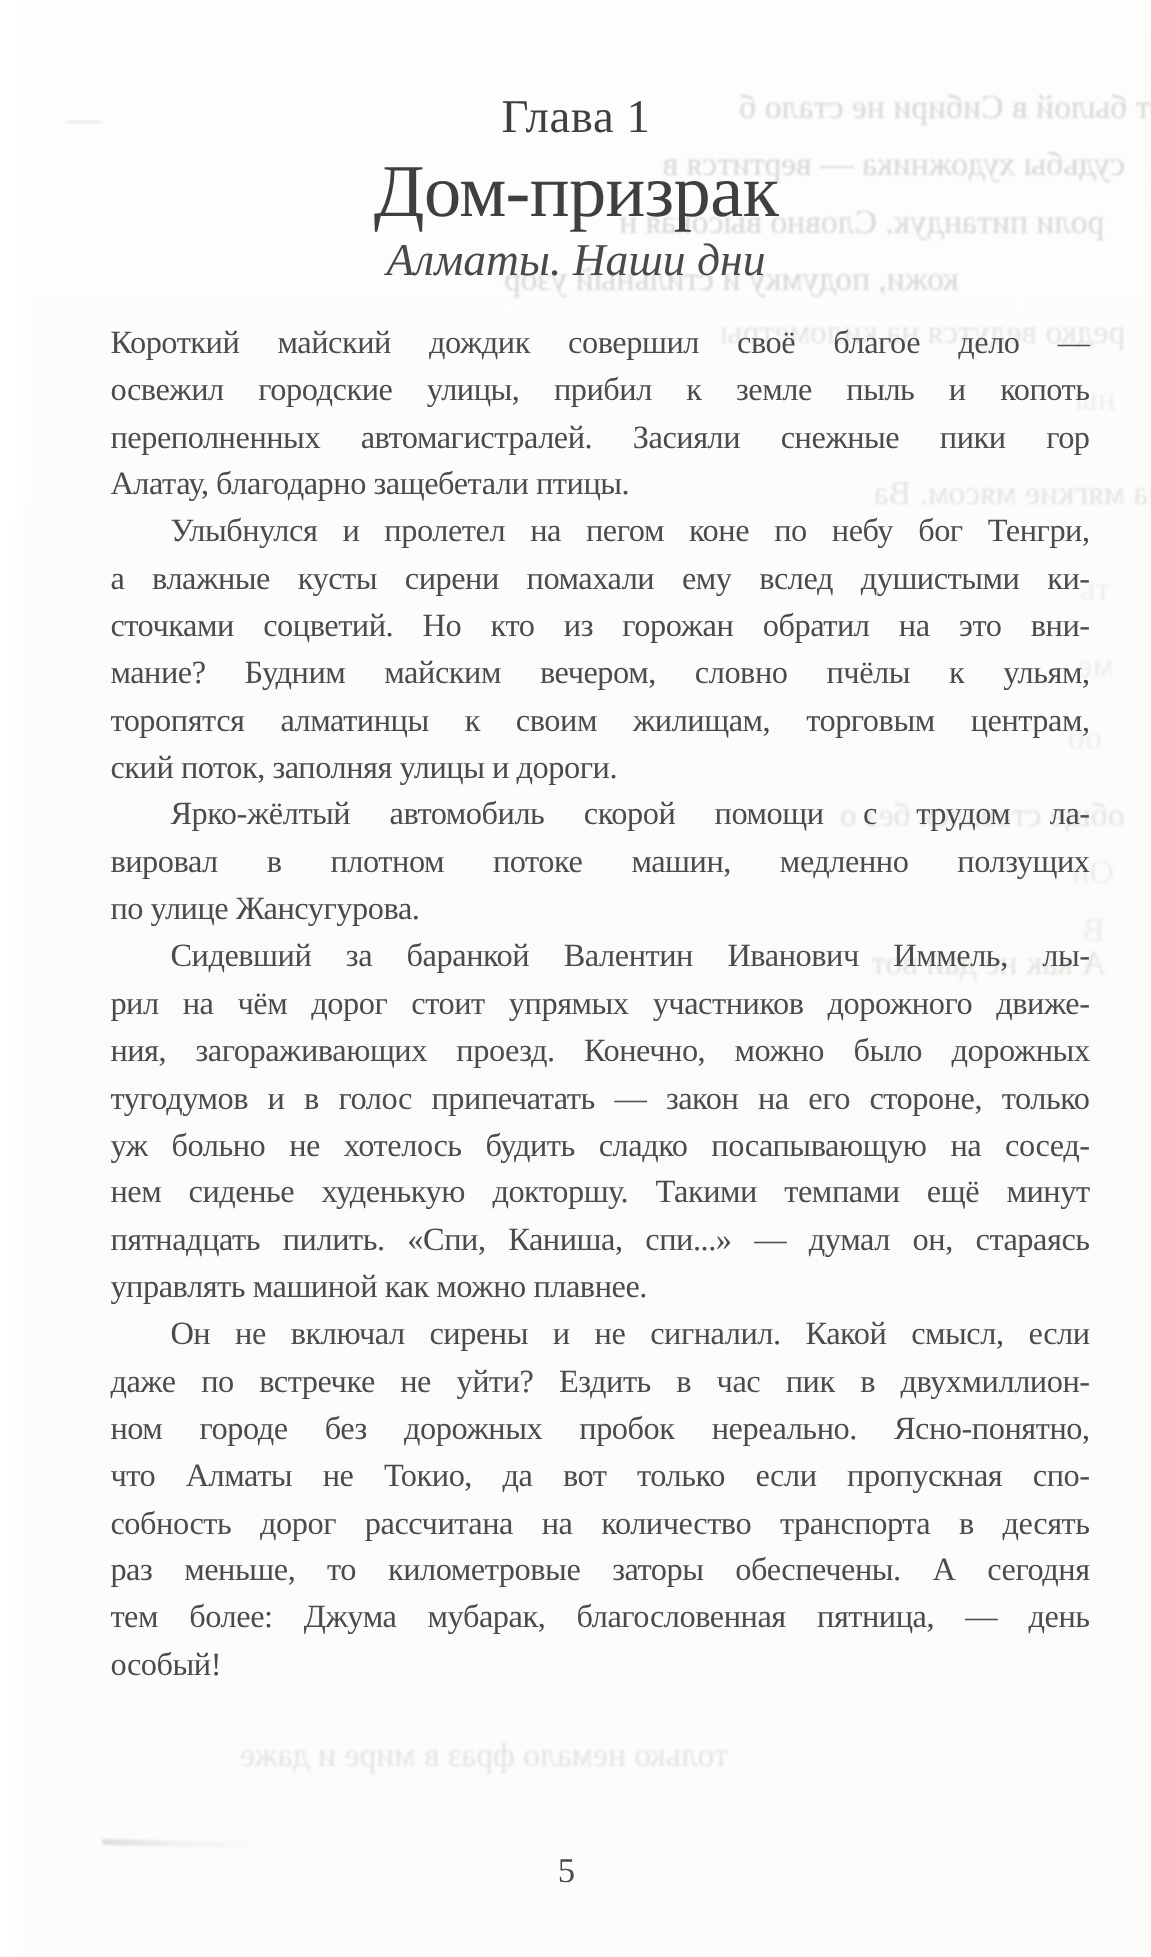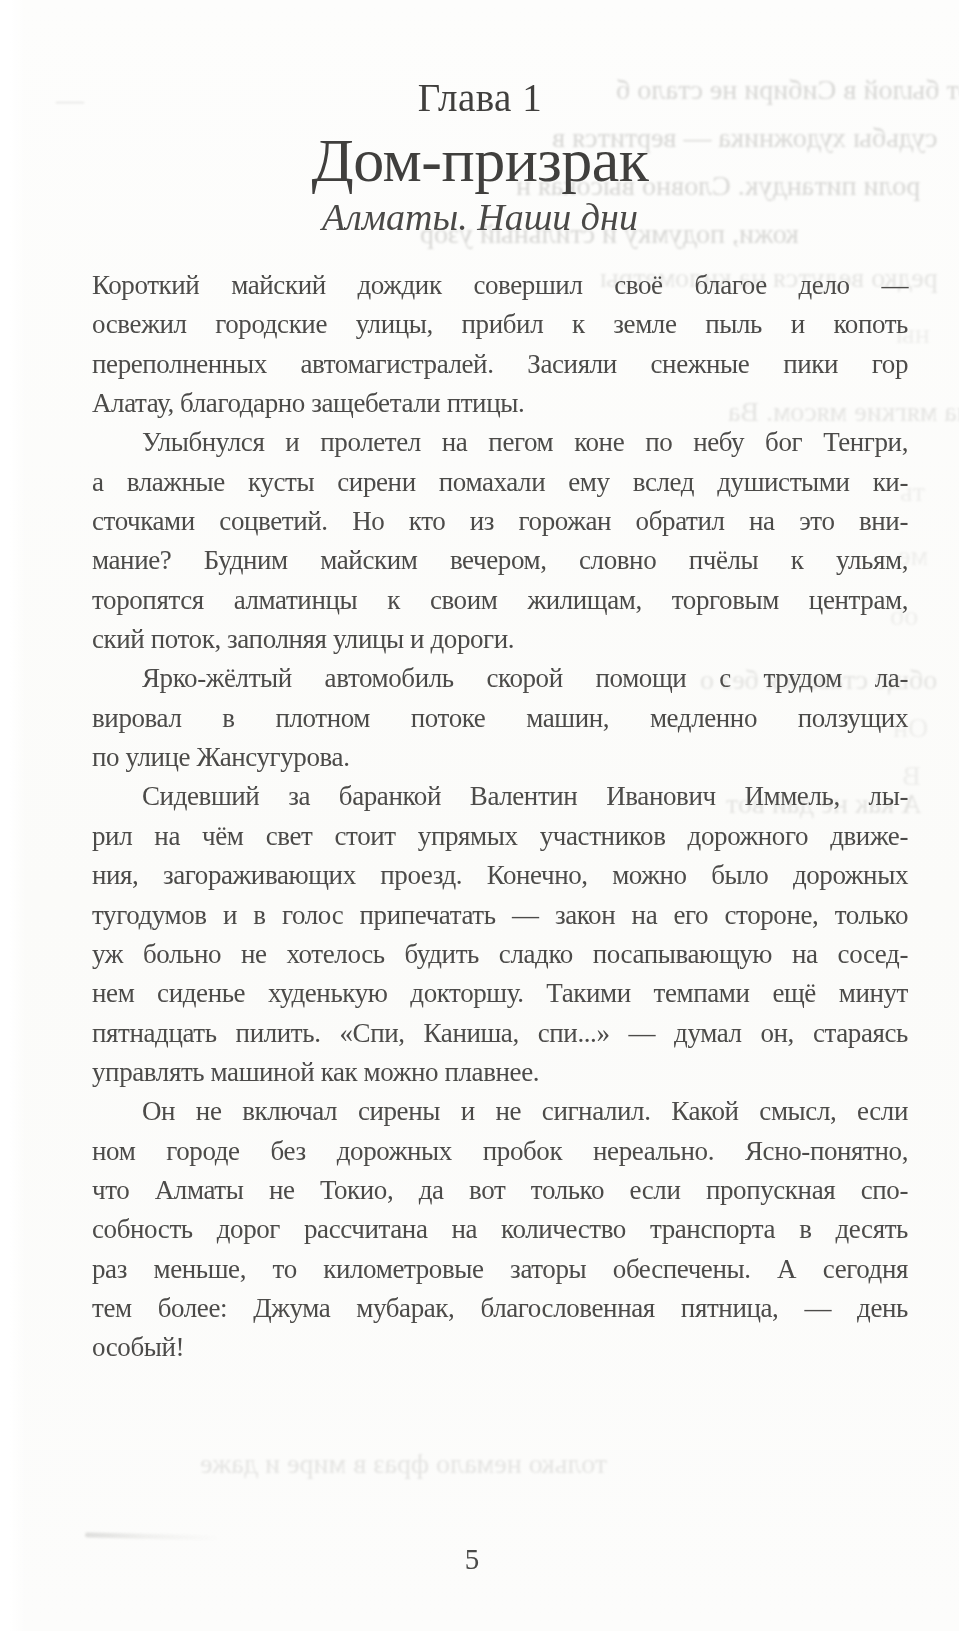--- a/index.html
+++ b/index.html
@@ -127,28 +127,29 @@
       <div class="line indent">Улыбнулся и пролетел на пегом коне по небу бог Тенгри,</div>
       <div class="line">а влажные кусты сирени помахали ему вслед душистыми ки-</div>
       <div class="line">сточками соцветий. Но кто из горожан обратил на это вни-</div>
       <div class="line">мание? Будним майским вечером, словно пчёлы к ульям,</div>
       <div class="line">торопятся алматинцы к своим жилищам, торговым центрам,</div>
       <div class="line plast">ский поток, заполняя улицы и дороги.</div>
       <div class="line indent">Ярко-жёлтый автомобиль скорой помощи с трудом ла-</div>
       <div class="line">вировал в плотном потоке машин, медленно ползущих</div>
       <div class="line plast">по улице Жансугурова.</div>
       <div class="line indent">Сидевший за баранкой Валентин Иванович Иммель, лы-</div>
-      <div class="line">рил на чём свет стоит упрямых участников дорожного движе-</div>
+      <div class="line">рил на чём дорог стоит упрямых участников дорожного движе-</div>
       <div class="line">ния, загораживающих проезд. Конечно, можно было дорожных</div>
       <div class="line">тугодумов и в голос припечатать — закон на его стороне, только</div>
       <div class="line">уж больно не хотелось будить сладко посапывающую на сосед-</div>
       <div class="line">нем сиденье худенькую докторшу. Такими темпами ещё минут</div>
       <div class="line">пятнадцать пилить. «Спи, Каниша, спи...» — думал он, стараясь</div>
       <div class="line plast">управлять машиной как можно плавнее.</div>
       <div class="line indent">Он не включал сирены и не сигналил. Какой смысл, если</div>
+      <div class="line">даже по встречке не уйти? Ездить в час пик в двухмиллион-</div>
       <div class="line">ном городе без дорожных пробок нереально. Ясно-понятно,</div>
       <div class="line">что Алматы не Токио, да вот только если пропускная спо-</div>
       <div class="line">собность дорог рассчитана на количество транспорта в десять</div>
       <div class="line">раз меньше, то километровые заторы обеспечены. А сегодня</div>
       <div class="line">тем более: Джума мубарак, благословенная пятница, — день</div>
       <div class="line plast">особый!</div>
     </div>
 
   <div class="footer">
     <span>5</span>

